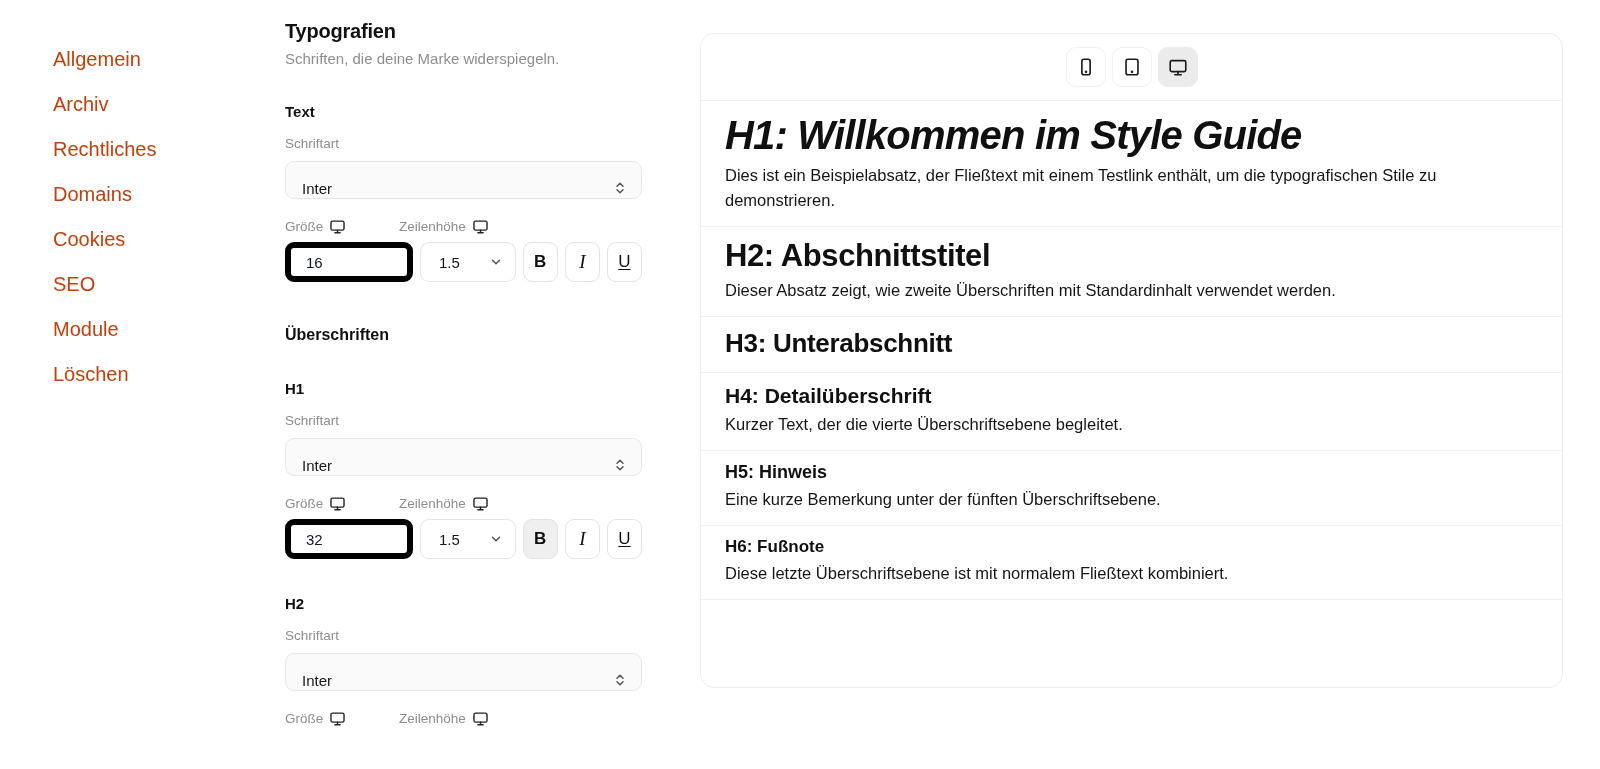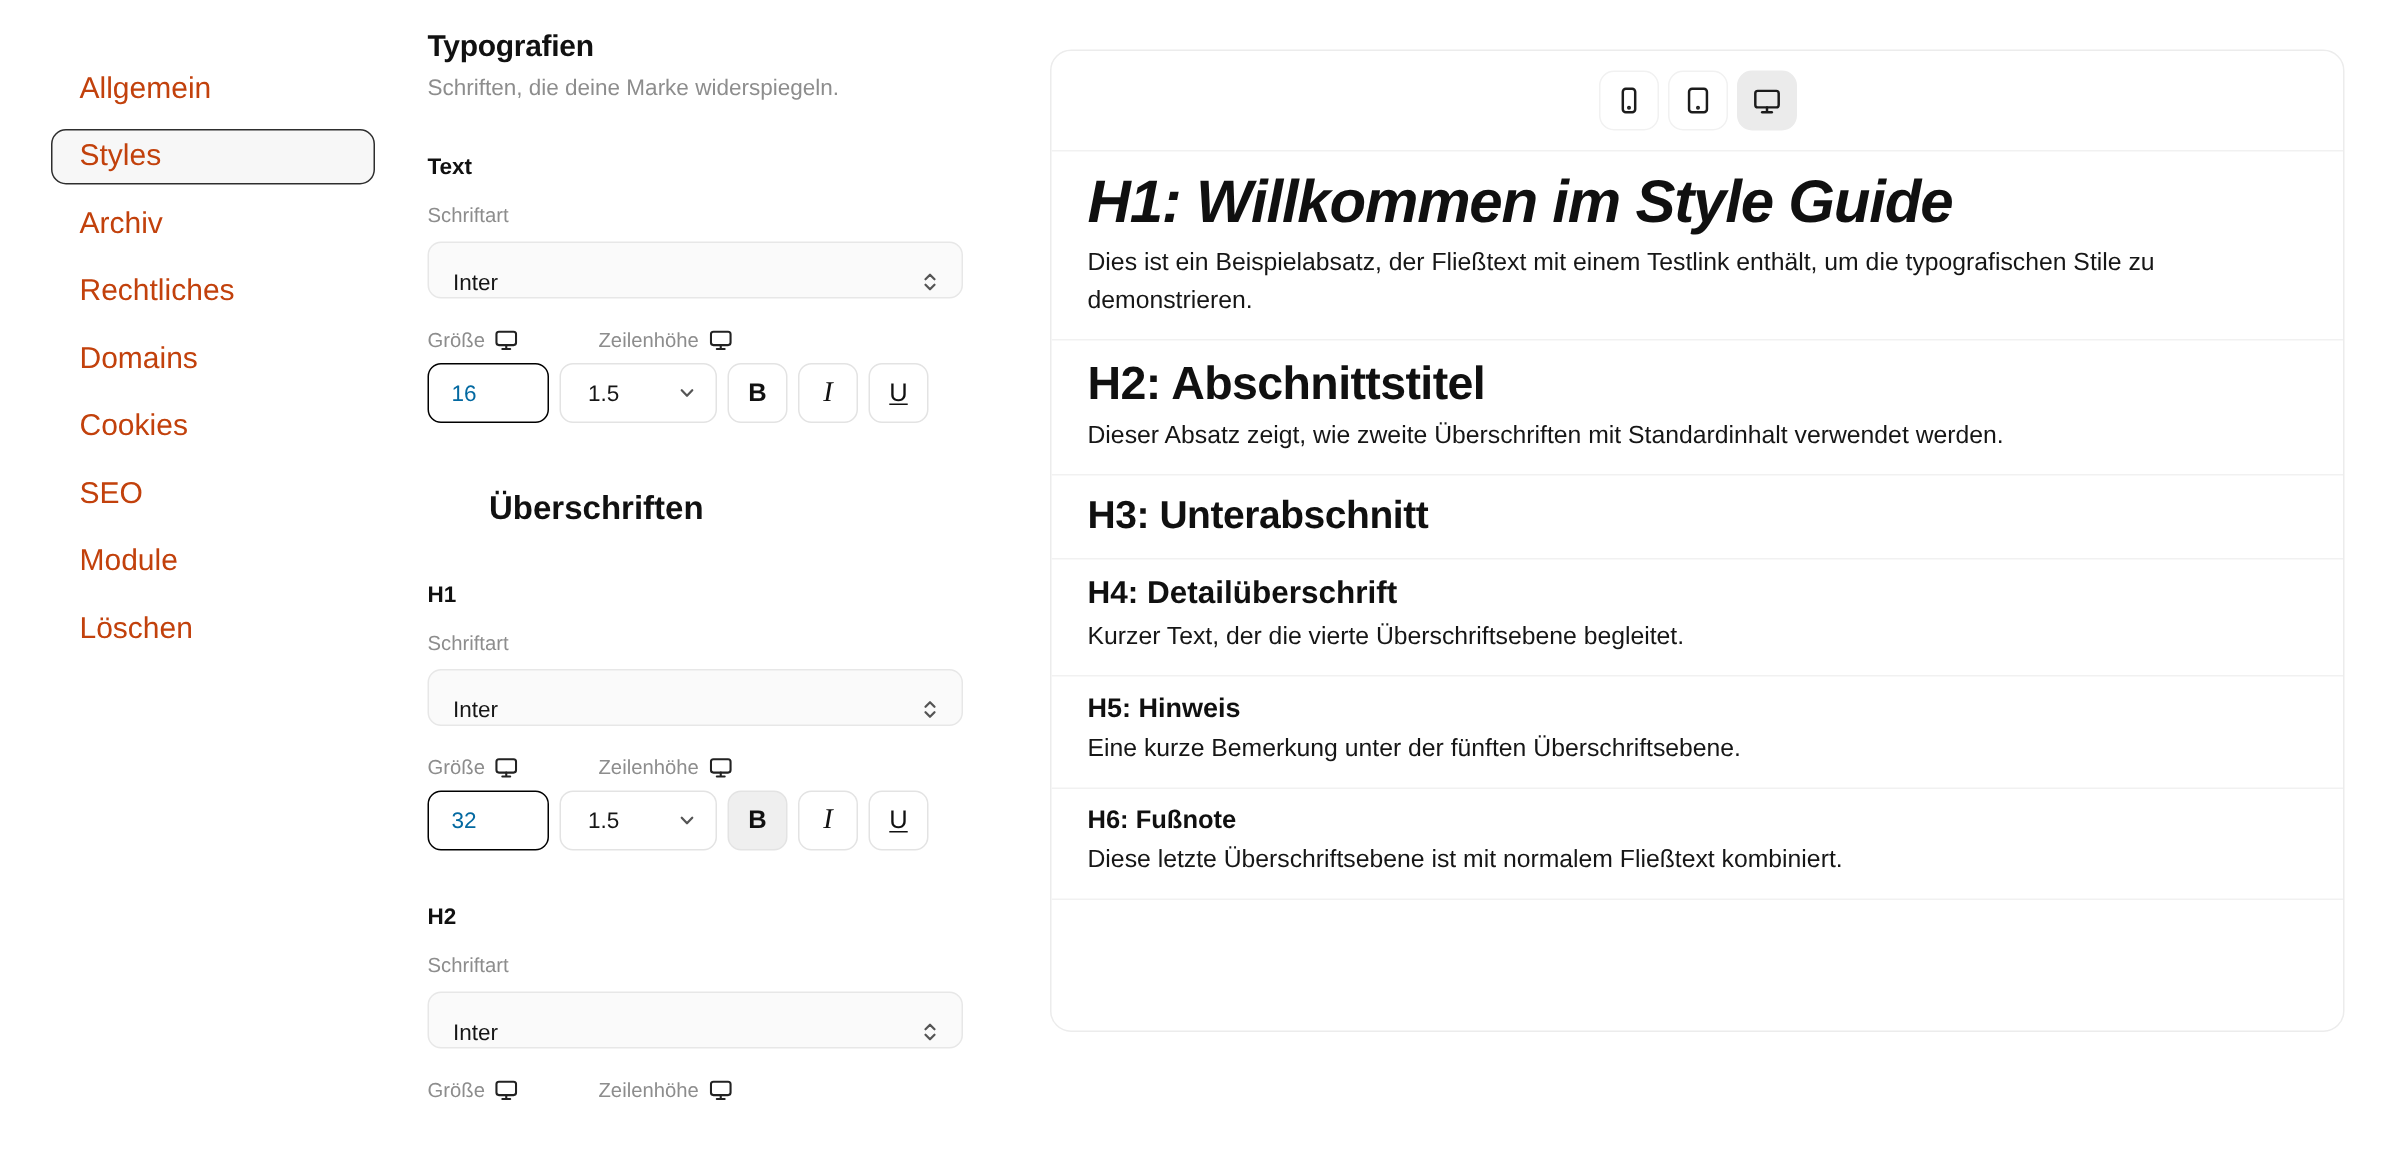--- a/index.html
+++ b/index.html
@@ -19,37 +19,37 @@
     border: 1.5px solid transparent; border-radius: 10px;
     color: #c2410c; cursor: pointer; white-space: nowrap;
   }
   .side-item.active { border-color: #2e2e2e; background: #f7f7f7; }
 
   
   .settings { position: absolute; left: 285px; top: 20px; width: 357px; }
   .page-title { margin: 0; font-size: 20px; font-weight: 700; letter-spacing: -0.2px; color: #111; }
   .page-subtitle { margin: 7px 0 0; font-size: 15px; color: #8d8d8d; }
   .group-name { margin-top: 36px; font-size: 15px; font-weight: 700; color: #111; }
-  .headings-title { margin-top: 44px; font-size: 22px; font-weight: 700; color: #111; margin-left: 41px; }
+  .headings-title { margin-top: 44px; font-size: 16px; font-weight: 700; color: #111; }
   .field-label { margin-top: 16px; font-size: 13.5px; color: #8d8d8d; }
   .select {
     display: flex; align-items: center; justify-content: space-between;
     height: 38px; margin-top: 10px; padding: 16px 14px 0 16px;
     background: #fafafa; border: 1px solid #e7e7e7; border-radius: 9px;
     font-size: 15px; color: #161616; cursor: pointer;
   }
   .select .chev { color: #555; display: flex; }
   .scope-row { display: flex; margin-top: 20px; }
   .scope { width: 114px; display: flex; align-items: flex-end; gap: 7px; font-size: 13.5px; color: #8d8d8d; }
   .scope .mon { color: #222; display: flex; }
   .controls { display: flex; align-items: center; gap: 7px; margin-top: 8px; }
   .num-input {
-    width: 81px; height: 40px; padding: 0 10px 0 15px;
-    border: 1px solid #000000; border-radius: 9px; background: #fff;
-    font-size: 15px; color: #0369a1; font-family: inherit;
+    width: 128px; height: 40px; padding: 0 10px 0 15px;
+    border: 6px solid #000000; border-radius: 9px; background: #fff;
+    font-size: 15px; color: #0f172a; font-family: inherit;
   }
   .select.small { width: 105px; height: 40px; margin-top: 0; background: #fff; border-color: #e3e3e3; padding: 0 12px 0 18px; }
   .fmt {
     width: 40px; height: 40px; border: 1px solid #e3e3e3; border-radius: 9px;
     background: #fff; cursor: pointer; display: flex; align-items: center; justify-content: center;
     font-size: 17px; color: #111; font-family: inherit; padding: 0;
   }
   .fmt.active { background: #efefef; }
   .fmt .g-b { font-weight: 700; }
   .fmt .g-i { font-family: "Liberation Serif", serif; font-style: italic; font-size: 19px; }
@@ -83,23 +83,20 @@
   .p-section p { margin: 4px 0 0; font-size: 16.5px; line-height: 1.5; color: #161616; }
   .p-empty { flex: 1; border-bottom: none; }
 </style>
 </head>
 <body>
 
 <nav class="sidebar" id="sidebar">
     <div class="side-item">
       <span>Allgemein</span>
     </div>
-    <div class="side-item active">
-      <span>Styles</span>
-    </div>
     <div class="side-item">
       <span>Archiv</span>
     </div>
     <div class="side-item">
       <span>Rechtliches</span>
     </div>
     <div class="side-item">
       <span>Domains</span>
     </div>
     <div class="side-item">

